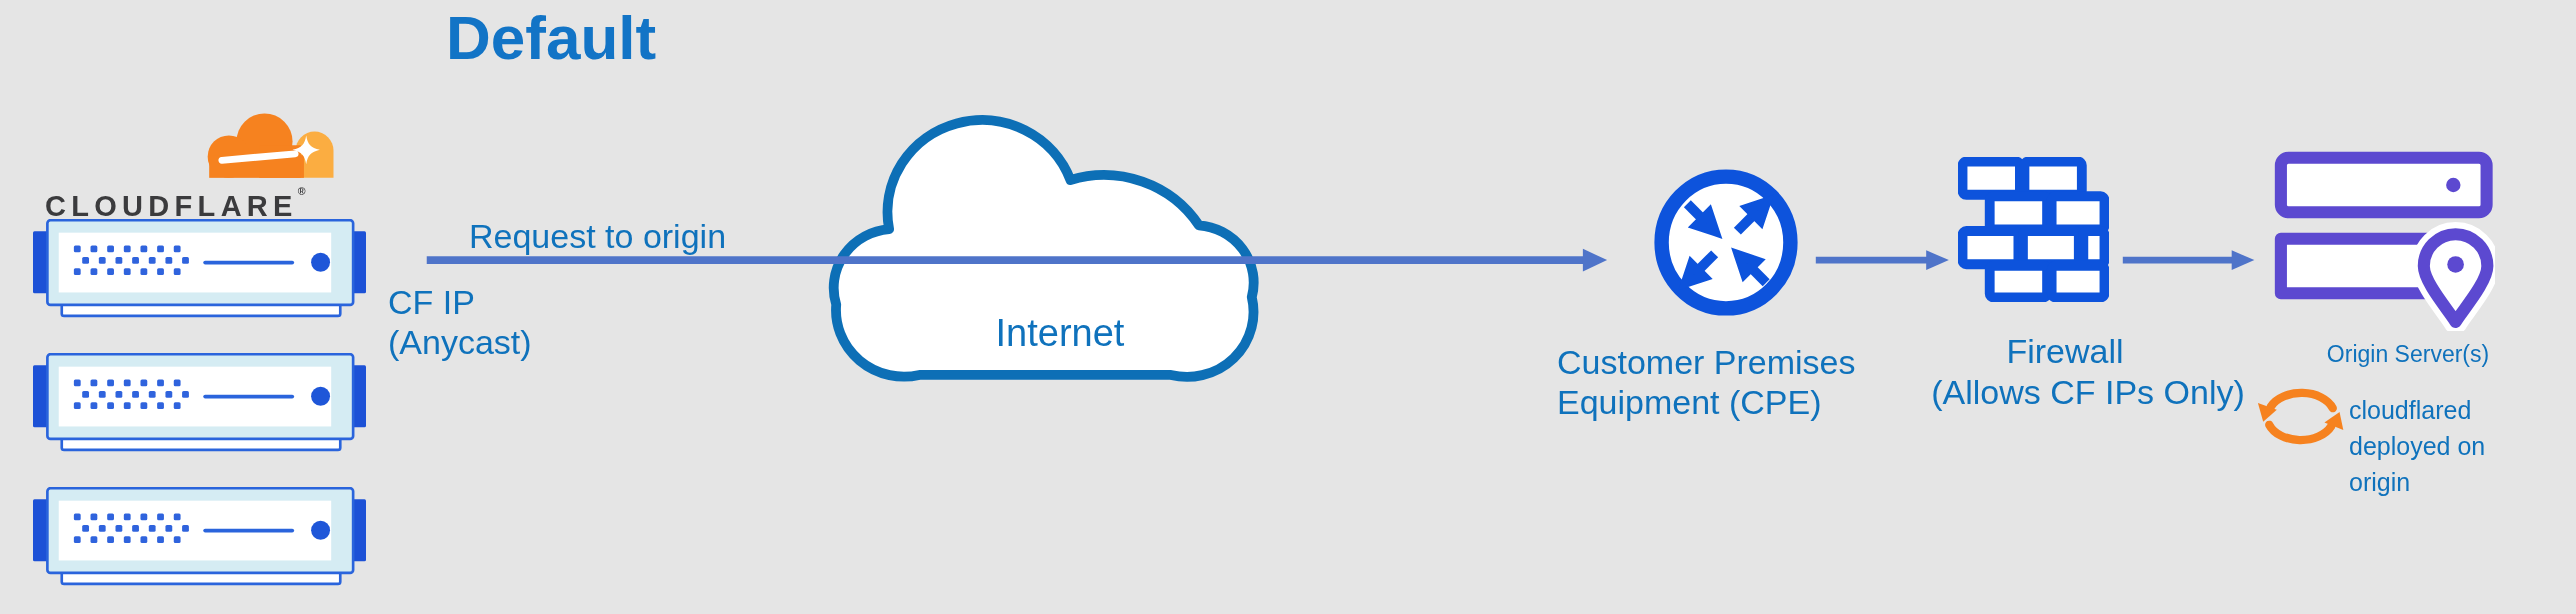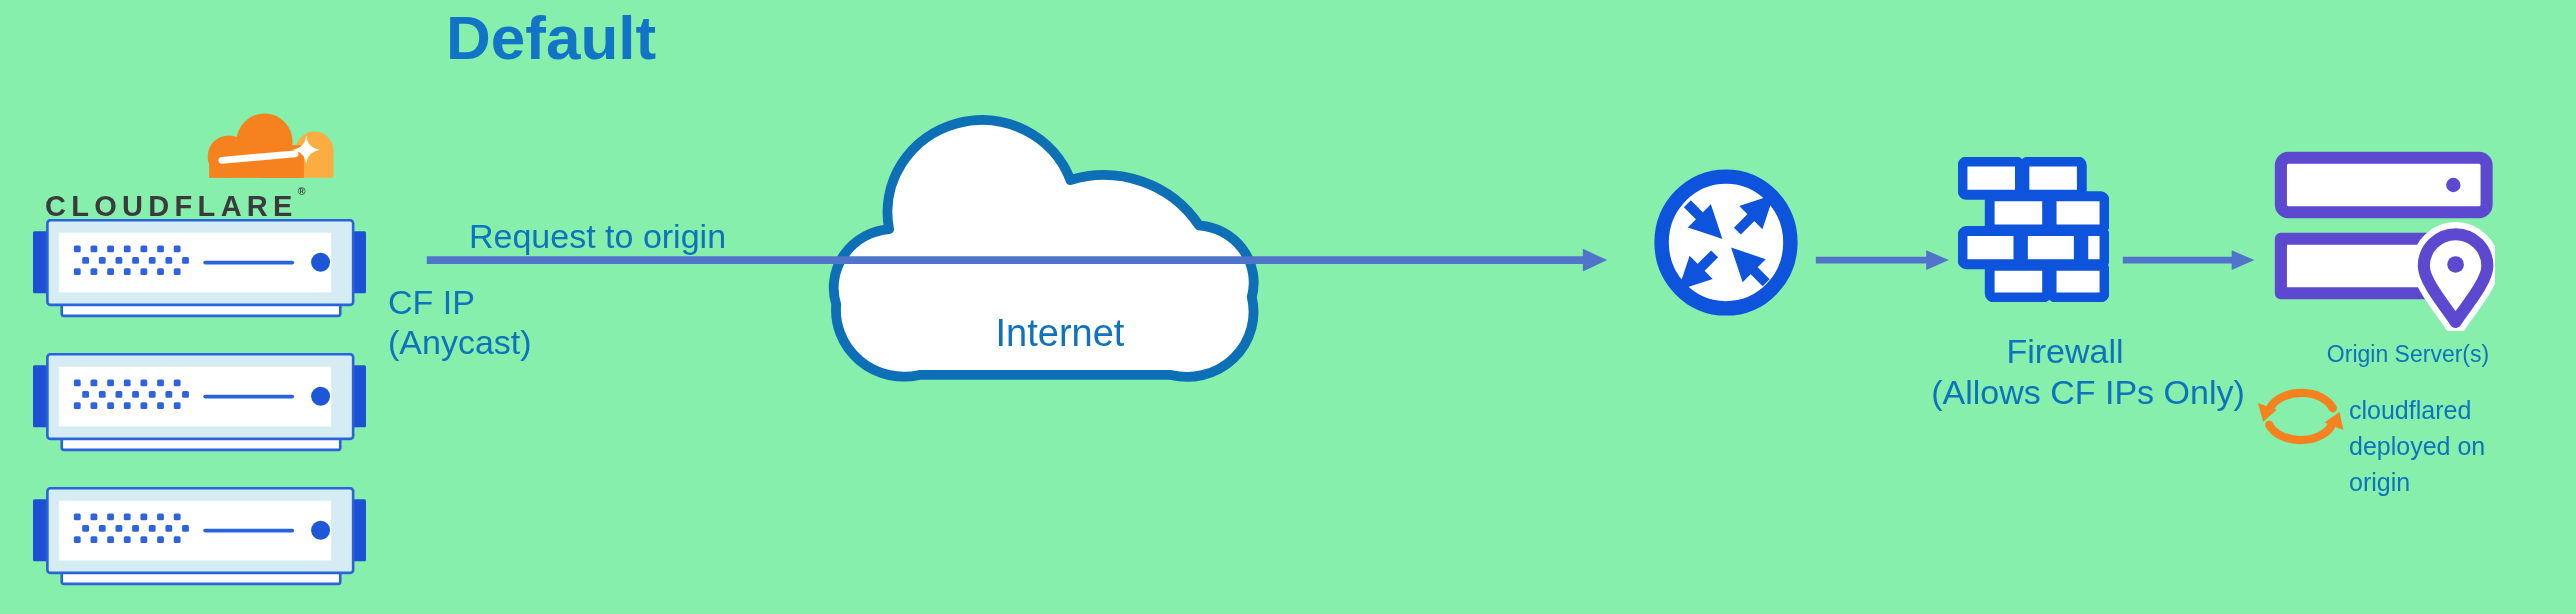--- a/index.html
+++ b/index.html
@@ -1,16 +1,16 @@
 <!DOCTYPE html>
 <html style="font-size:12px"><head>
 <meta charset="utf-8">
 <style>
   html,body{margin:0;padding:0;background:#fff;}
-  .canvas{position:relative;width:2576px;height:614px;background:#86efac;overflow:hidden;
+  .canvas{position:relative;width:2576px;height:614px;background:#e5e5e5;overflow:hidden;
           font-family:"Liberation Sans",sans-serif;}
   .abs{position:absolute;}
   .title{left:446px;top:1.5px;font-size:62px;font-weight:600;color:#1274C6;}
   .lbl{position:absolute;color:#0F72BC;font-size:34px;line-height:40px;white-space:nowrap;}
   .lbl.center{transform:translateX(-50%);text-align:center;margin-left:23px;}
   .wordmark{left:45px;top:185px;font-size:29px;font-weight:800;letter-spacing:5.3px;color:#3B3B3D;white-space:nowrap;}
   .wordmark sup{font-size:10.6px;letter-spacing:0;vertical-align:21px;}
   .internet-lbl{left:1037px;top:313px;font-size:38px;}
   .note{left:2349px;top:392px;font-size:25px;line-height:36px;}
   .cf-server{position:absolute;left:33px;width:333px;height:100px;}
@@ -228,20 +228,24 @@
       <polygon points="2980,344 2950,331 2950,357" fill="#4F74C9"></polygon>
     </g>
   </svg>
 
   <div class="lbl" style="left:469px;top:216px;">Request to origin</div>
   <div class="lbl" style="left:388px;top:282px;">
     <div>CF IP</div>
     <div>(Anycast)</div>
   </div>
 
+  <div class="lbl" style="left:1557px;top:342px;">
+    <div>Customer Premises</div>
+    <div>Equipment (CPE)</div>
+  </div>
 
   <div class="lbl center" style="left:2042px;top:331px;">Firewall</div>
   <div class="lbl center" style="left:2065px;top:372px;">(Allows CF IPs Only)</div>
 
   <div class="lbl center" style="left:2385px;top:334px;font-size:23px;">Origin Server(s)</div>
 
   <div class="lbl note">
     <div>cloudflared</div>
     <div>deployed on</div>
     <div>origin</div>

